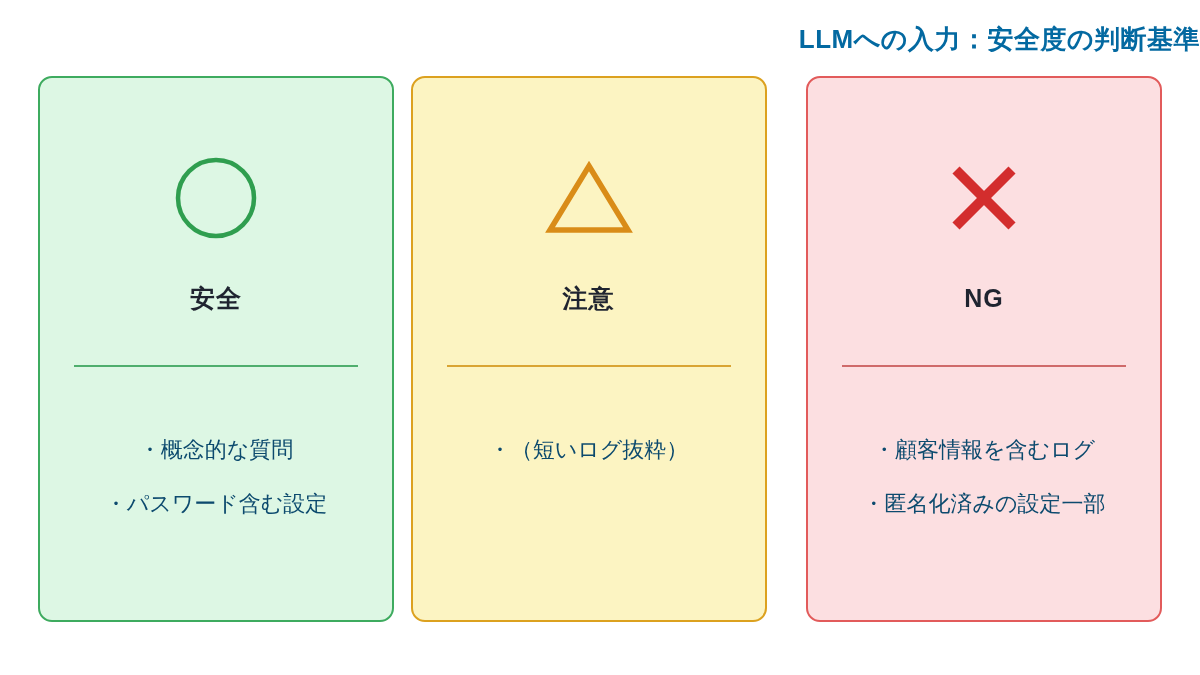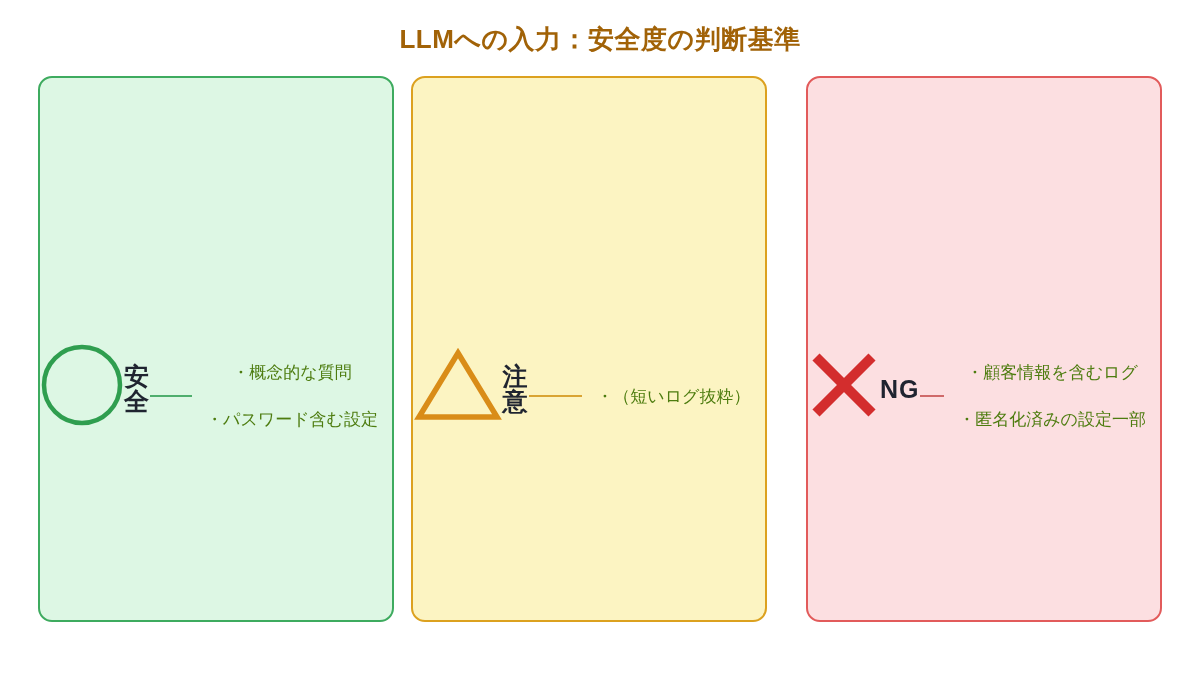--- a/index.html
+++ b/index.html
@@ -17,24 +17,24 @@
     width: 1200px;
     height: 675px;
     background: #ffffff;
   }
 
   .slide-title {
     position: absolute;
     top: 22px;
     left: 0;
     width: 1200px;
-    text-align: center;
+    text-align: right;
     font-size: 26px;
     font-weight: bold;
-    color: #a16207;
+    color: #0369a1;
     letter-spacing: 0.5px;
     white-space: nowrap;
   }
 
   .cards {
     position: absolute;
     top: 76px;
     left: 38px;
     width: 1124px;
     height: 546px;
@@ -42,27 +42,28 @@
     justify-content: space-between;
   }
 
   .card {
     width: 356px;
     height: 546px;
     border-radius: 14px;
     border-style: solid;
     border-width: 2px;
     display: flex;
-    flex-direction: row;
+    flex-direction: column;
     align-items: center;
     padding-top: 72px;
+    gap: 32px;
   }
 
   .card.safe    { background: #ddf7e4; border-color: #3eab5f; }
-  .card.caution { background: #fcf4c2; border-color: #dca11f; justify-content: center; }
+  .card.caution { background: #fcf4c2; border-color: #dca11f; }
   .card.ng      { background: #fcdfe1; border-color: #e25b5b; margin-left: 23px; }
 
   .icon-wrap {
     height: 96px;
     width: 100%;
     display: flex;
     align-items: center;
     justify-content: center;
   }
 
@@ -86,22 +87,22 @@
   .card.ng      .divider { background: #cf6a6a; }
 
   .bullets {
     margin-top: 24px;
     width: 100%;
     list-style: none;
     text-align: center;
   }
 
   .bullets li {
-    font-size: 17px;
-    color: #4d7c0f;
+    font-size: 22px;
+    color: #0c4a6e;
     line-height: 1.35;
     padding: 12px 14px;
     white-space: nowrap;
   }
 </style>
 </head>
 <body>
 
 <div class="slide">
 

